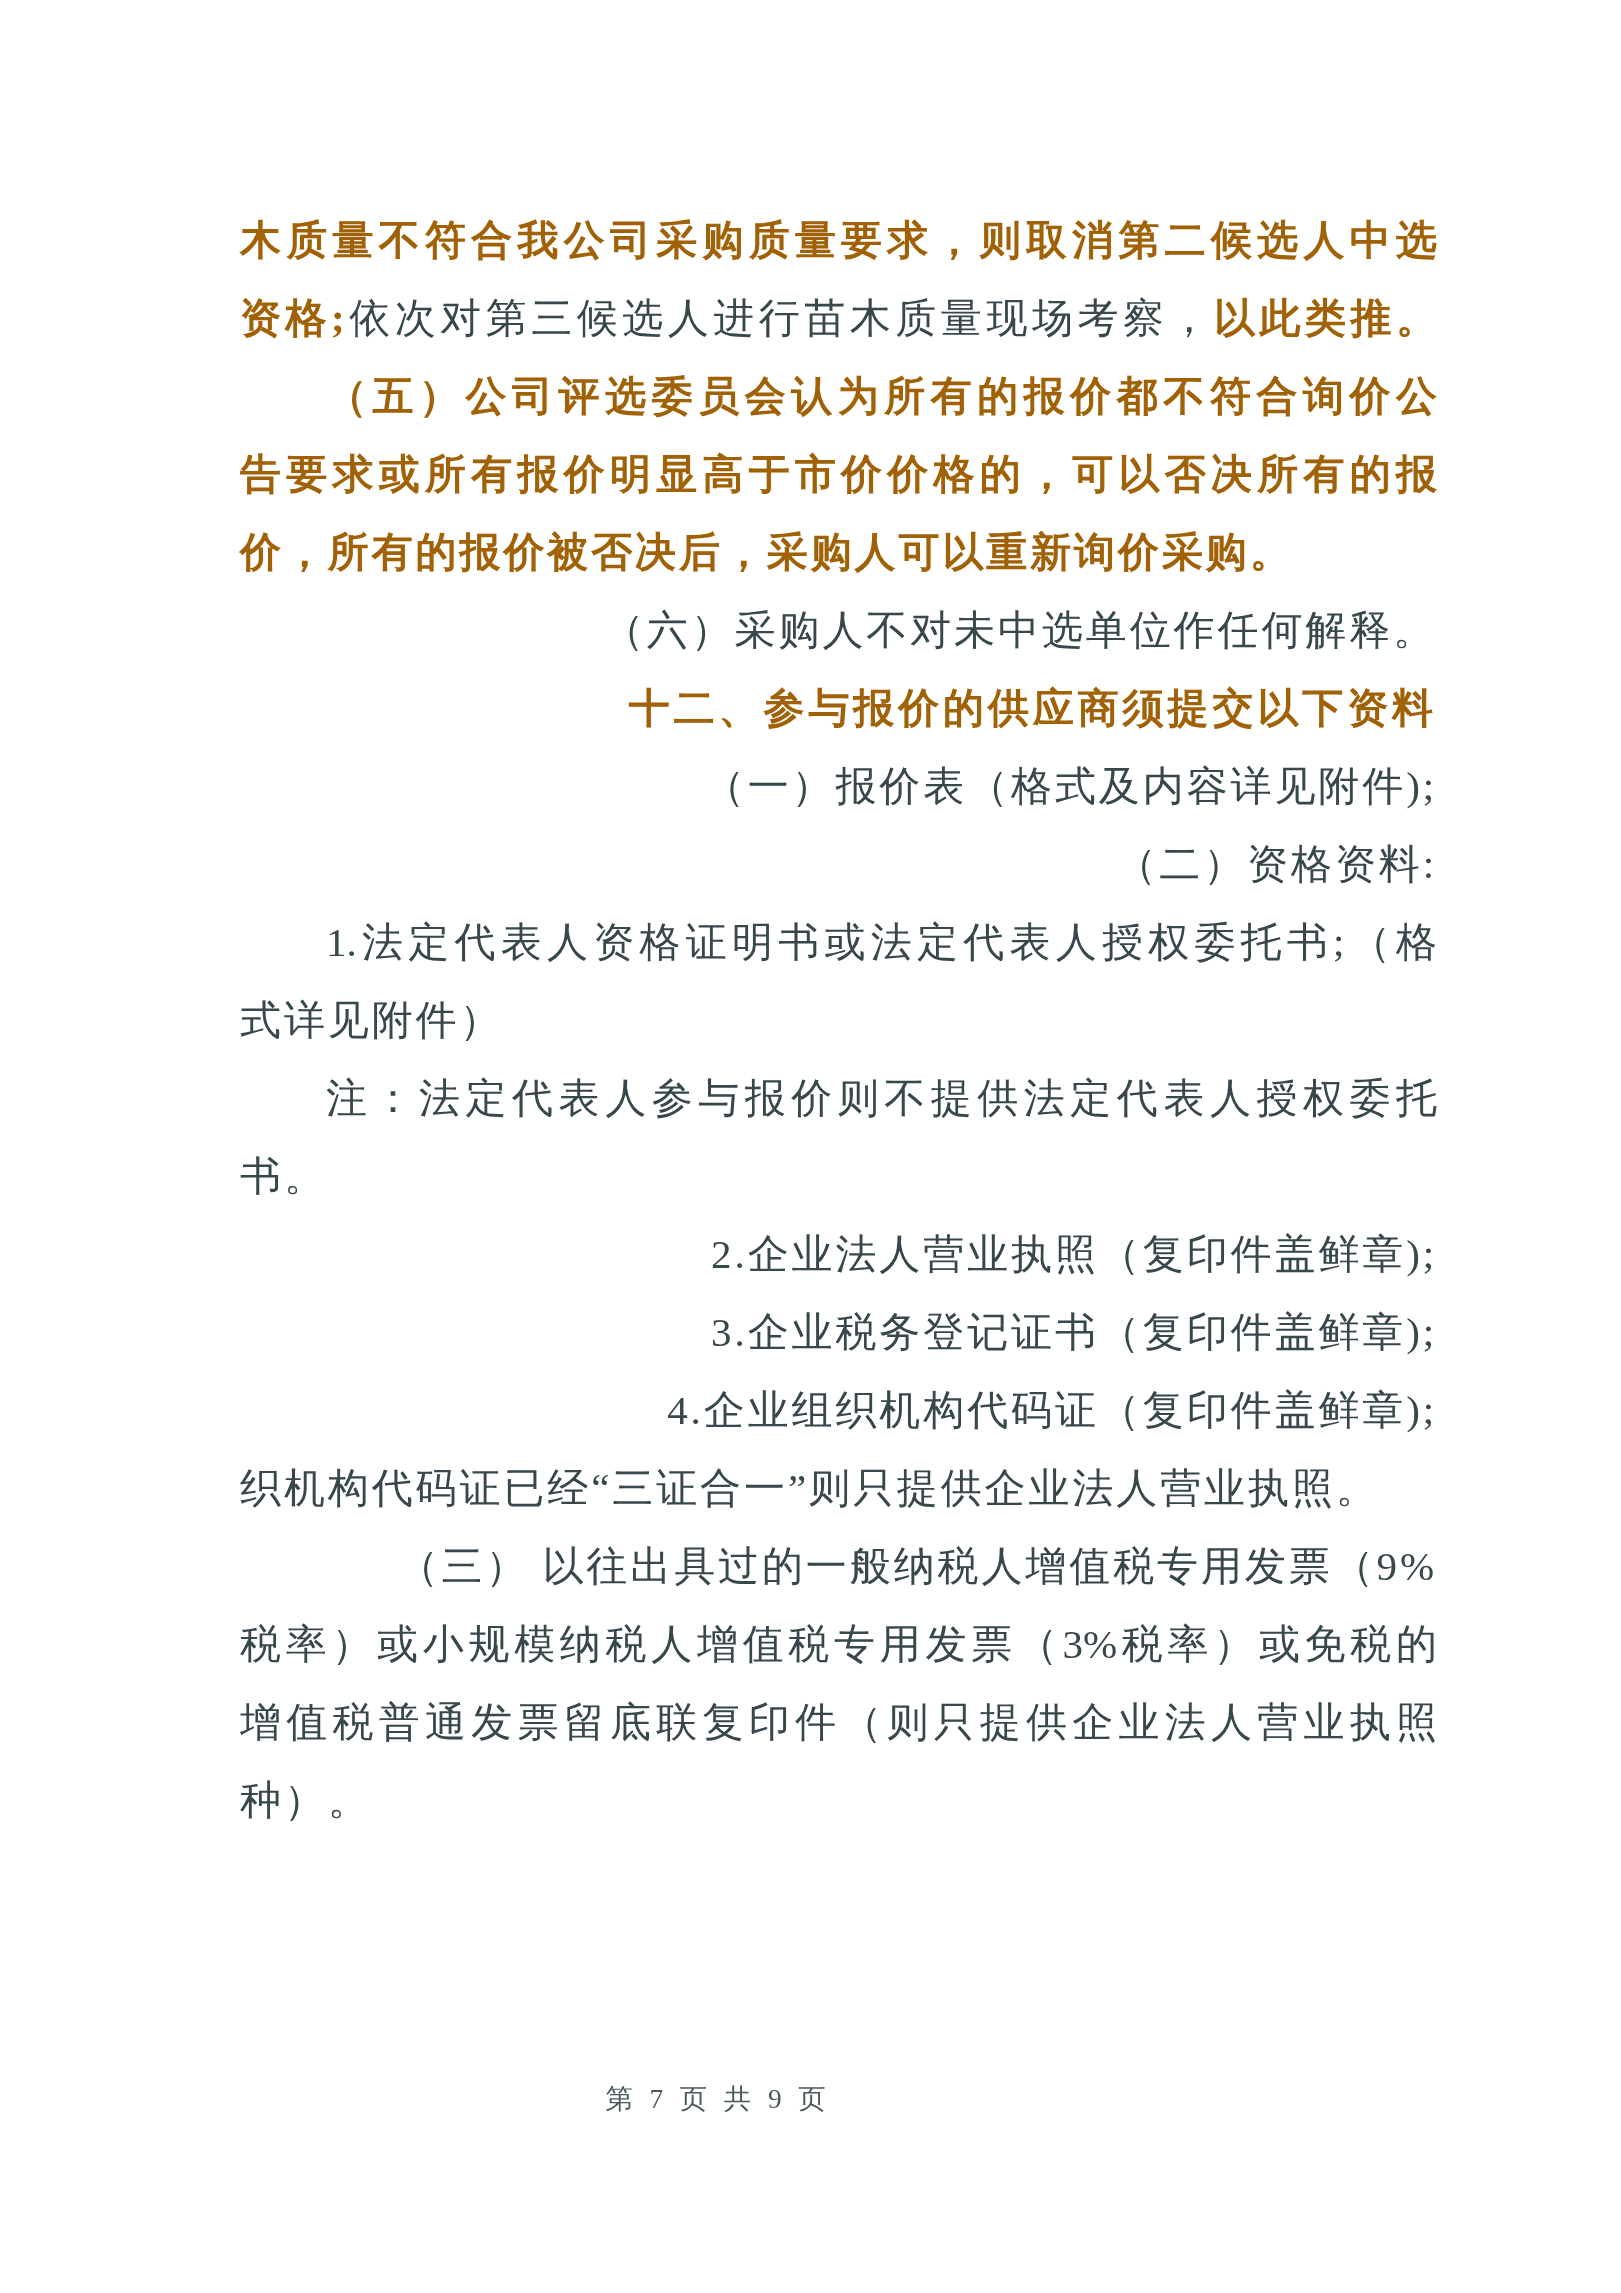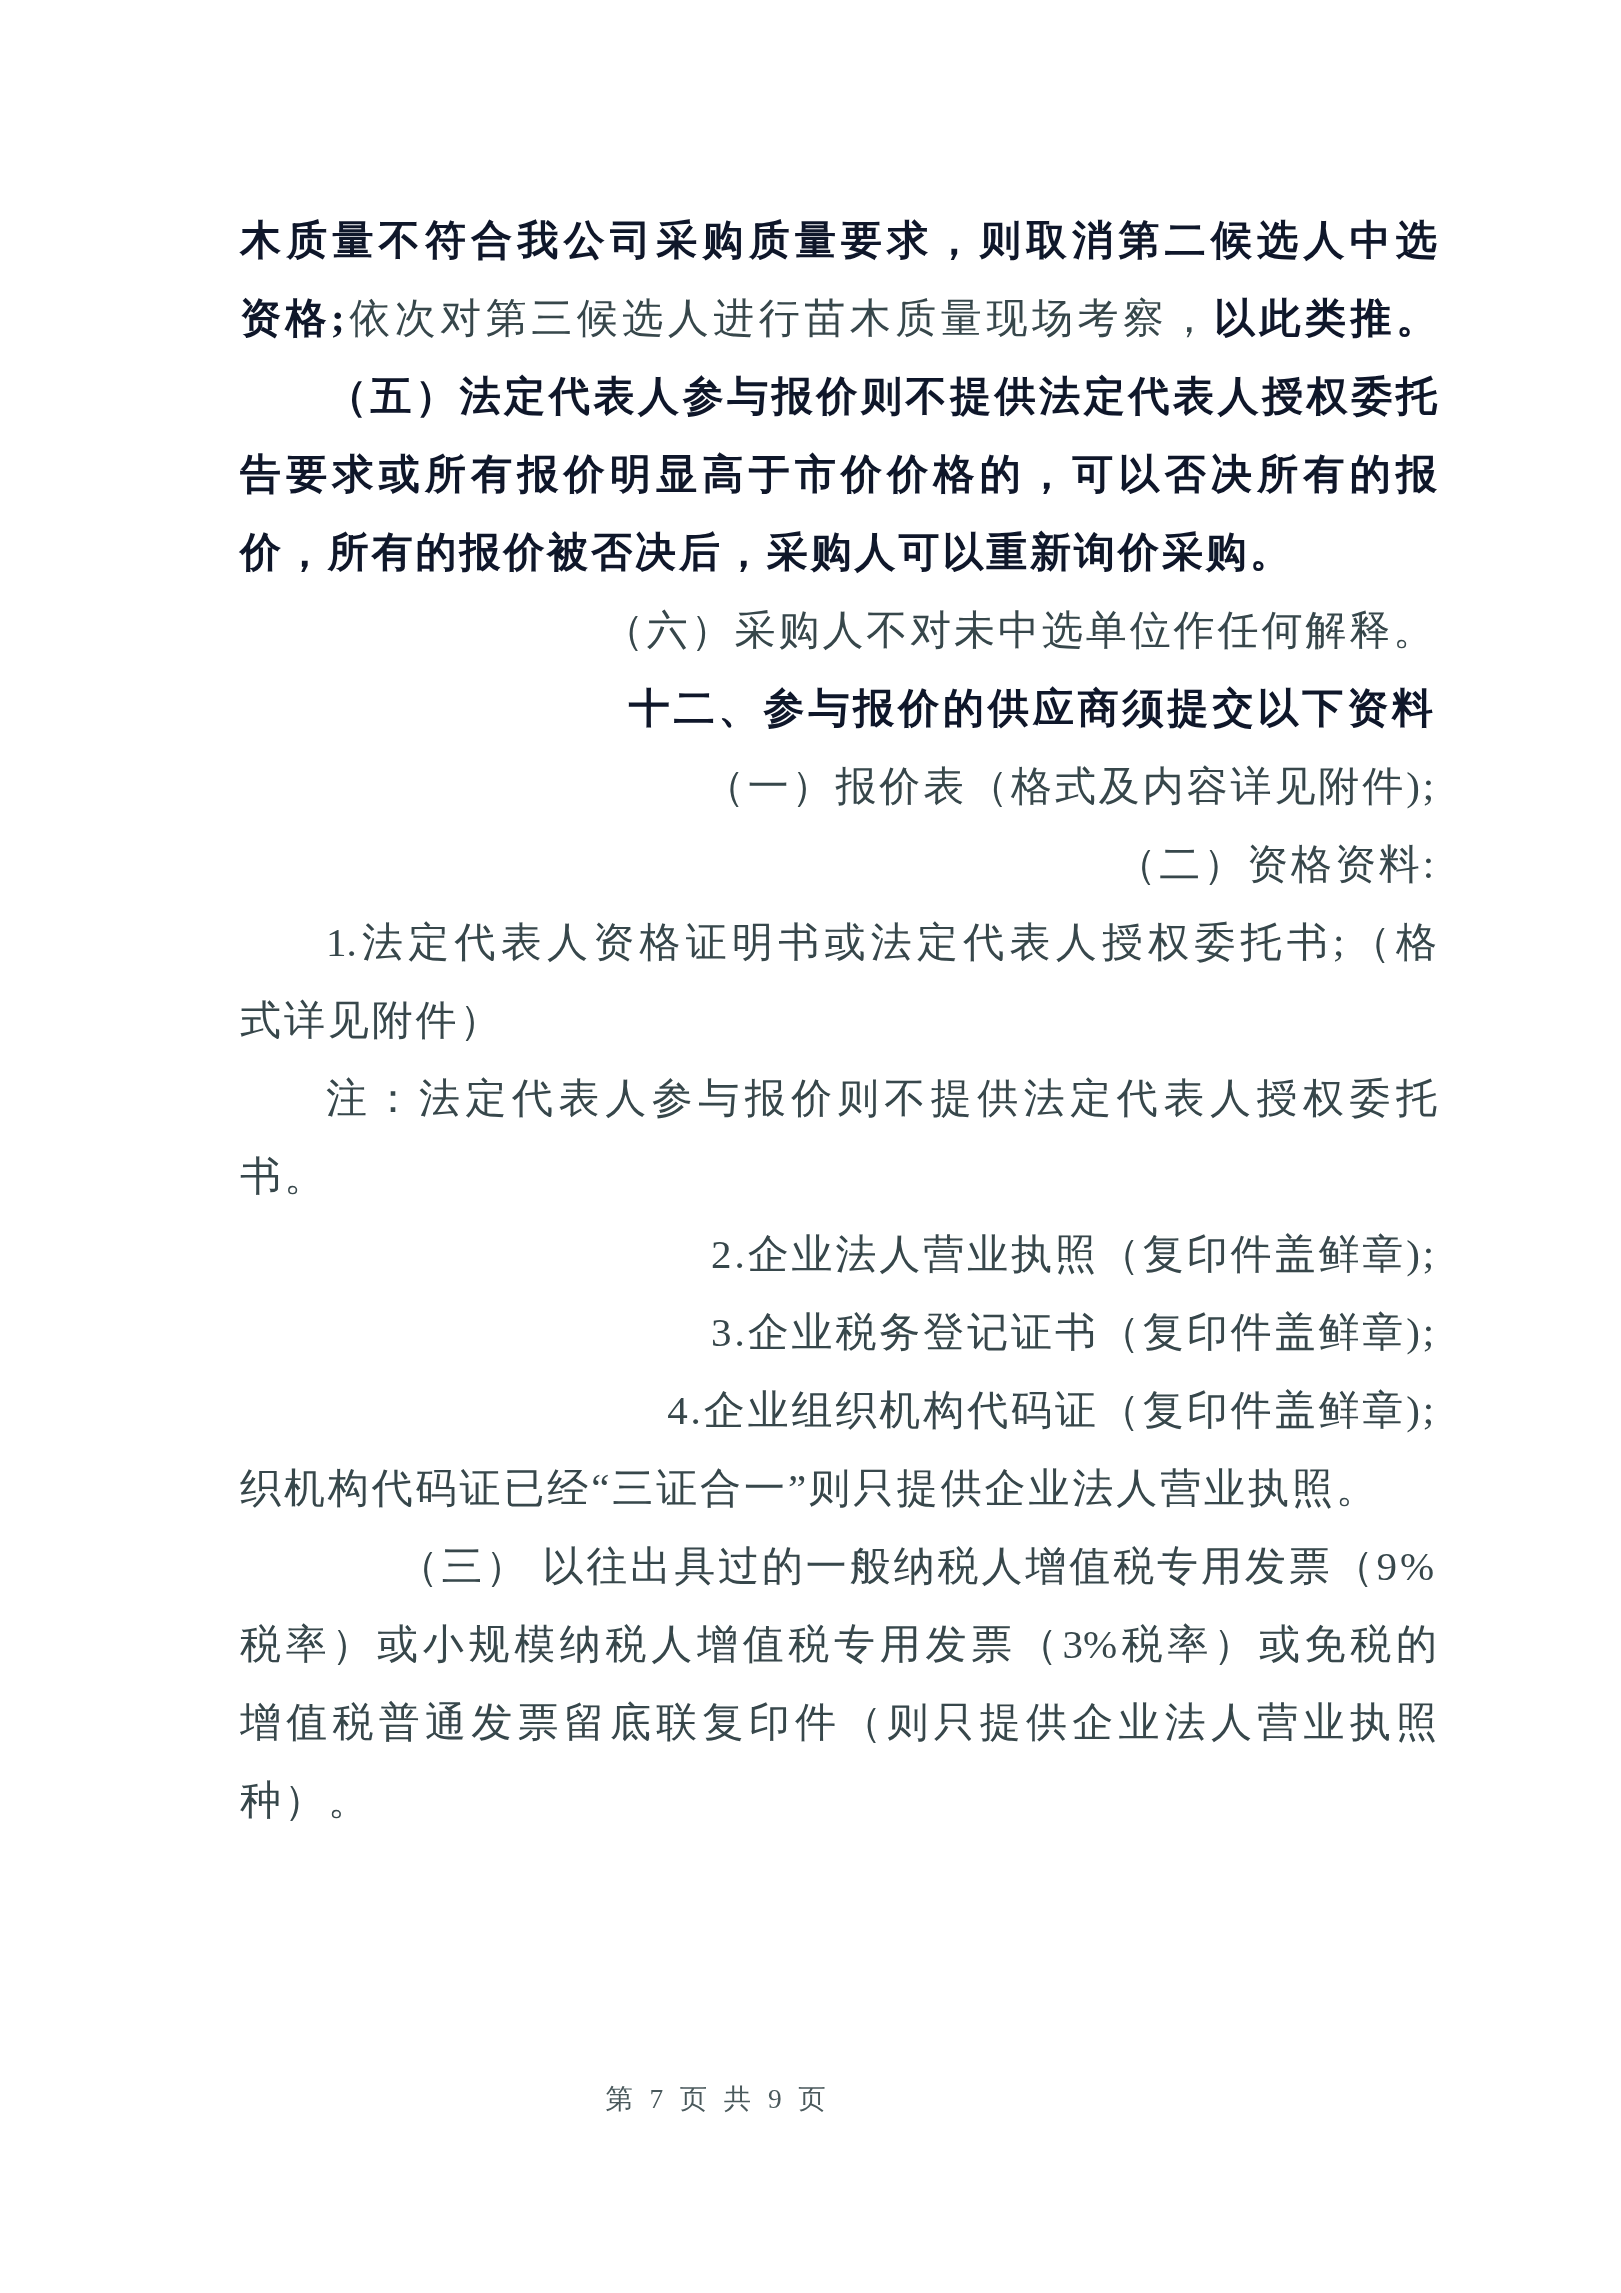--- a/index.html
+++ b/index.html
@@ -38,21 +38,21 @@
     letter-spacing: normal;
     text-align: justify;
     text-align-last: justify;
   }
   .line.indent {
     padding-left: 86px;
     text-align: right;
   }
   .b {
     font-weight: bold;
-    color: #0f172a;
+    color: #a16207;
   }
   .hei {
     font-family: "Liberation Sans", sans-serif;
     letter-spacing: 3.9px;
   }
   .footer {
     position: absolute;
     top: 2079px;
     left: 0;
     width: 1436px;
@@ -67,21 +67,21 @@
 </head>
 <body>
 
 <div class="page">
   <div class="doc">
 
     <div class="line fill"><span class="b">木质量不符合我公司采购质量要求，则取消第二候选人中选</span></div>
 
     <div class="line fill"><span class="b">资格;</span><span>依次对第三候选人进行苗木质量现场考察，</span><span class="b">以此类推。</span></div>
 
-    <div class="line indent fill"><span class="b">（五）法定代表人参与报价则不提供法定代表人授权委托</span></div>
+    <div class="line indent fill"><span class="b">（五）公司评选委员会认为所有的报价都不符合询价公</span></div>
 
     <div class="line fill"><span class="b">告要求或所有报价明显高于市价价格的，可以否决所有的报</span></div>
 
     <div class="line"><span class="b">价，所有的报价被否决后，采购人可以重新询价采购。</span></div>
 
     <div class="line indent"><span>（六）采购人不对未中选单位作任何解释。</span></div>
 
     <div class="line indent"><span class="b hei">十二、参与报价的供应商须提交以下资料</span></div>
 
     <div class="line indent"><span>（一）报价表（格式及内容详见附件);</span></div>

